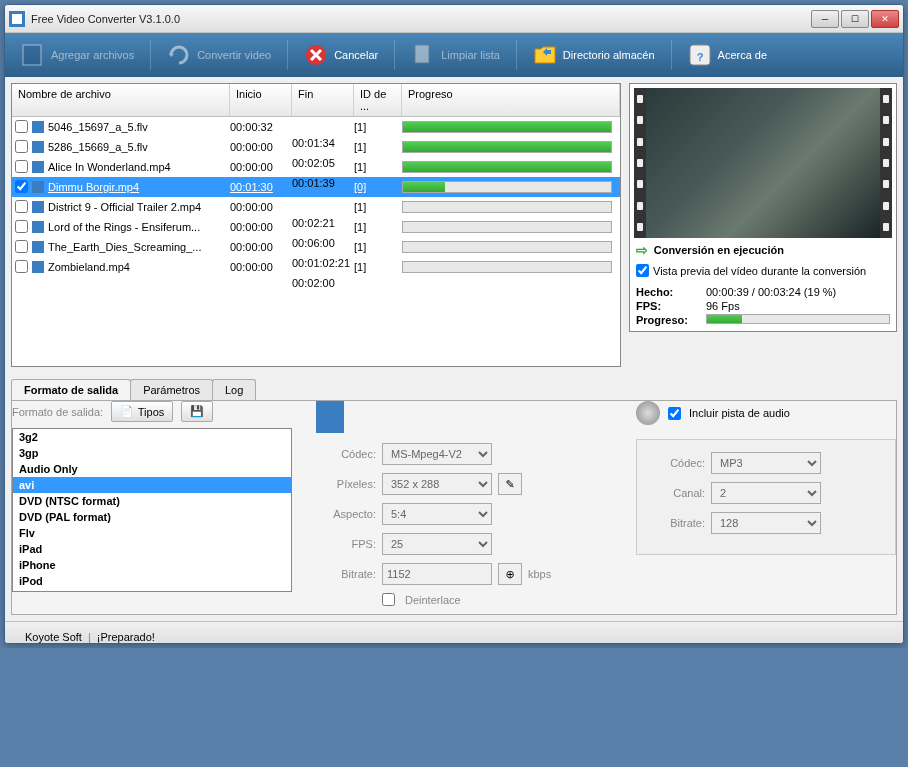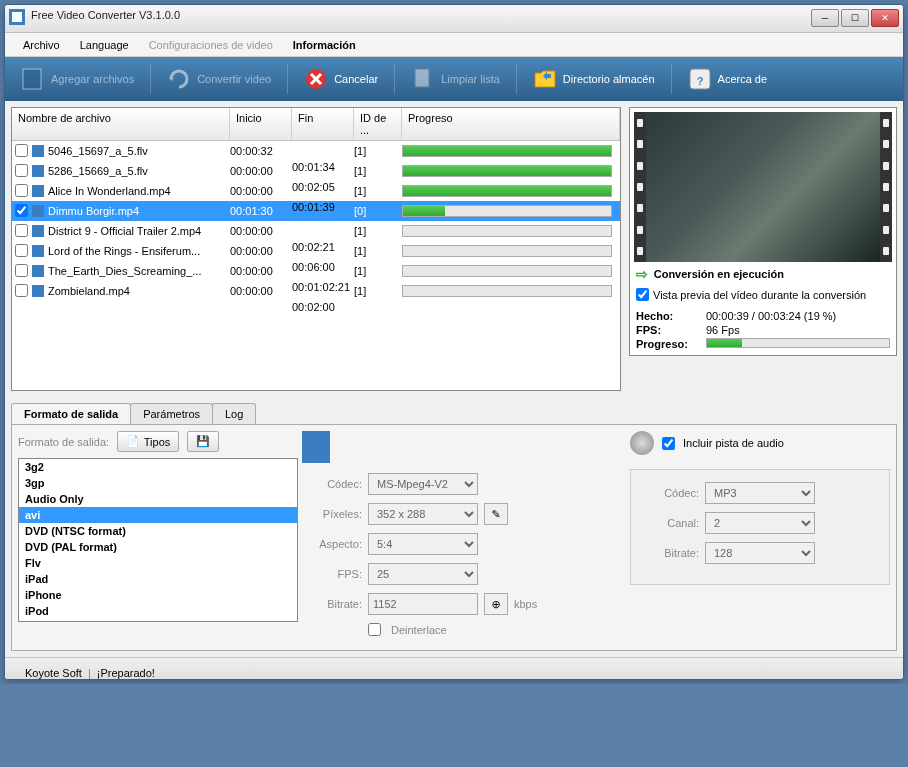--- a/index.html
+++ b/index.html
@@ -1,18 +1,18 @@
 <!DOCTYPE html>
 <html><head>
 <meta charset="utf-8">
 <style>
 * { box-sizing: border-box; margin: 0; padding: 0; font-family: "Segoe UI", Tahoma, sans-serif; font-size: 11px; }
 body { background: #5a7fa8; padding: 4px; }
 .window { background: #f0f0f0; border: 1px solid #3a5f88; border-radius: 4px; overflow: hidden; box-shadow: 0 2px 8px rgba(0,0,0,0.3); }
-.titlebar { background: linear-gradient(#f8f8f8, #e0e0e0); height: 28px; display: flex; padding: 4px 4px; border-bottom: 1px solid #c0c0c0; }
+.titlebar { background: linear-gradient(#f8f8f8, #e0e0e0); height: 28px; display: flex; align-items: center; padding: 10px 4px; border-bottom: 1px solid #c0c0c0; }
 .titlebar-icon { width: 16px; height: 16px; margin-right: 6px; }
 .titlebar-text { flex: 1; color: #222; }
 .win-controls { display: flex; gap: 2px; }
 .win-btn { width: 28px; height: 18px; border: 1px solid #888; border-radius: 2px; display: flex; align-items: center; justify-content: center; font-size: 9px; cursor: pointer; }
 .win-min { background: linear-gradient(#f0f0f0, #d0d0d0); }
 .win-max { background: linear-gradient(#f0f0f0, #d0d0d0); }
 .win-close { background: linear-gradient(#e88, #c44); color: #fff; border-color: #a33; }
 .menubar { background: #f4f4f4; height: 24px; display: flex; align-items: center; padding: 0 8px; border-bottom: 1px solid #d0d0d0; }
 .menu-item { padding: 3px 10px; cursor: pointer; }
 .menu-item.disabled { color: #999; }
@@ -26,21 +26,21 @@
 .left-pane { flex: 1; display: flex; flex-direction: column; }
 .file-table { background: #fff; border: 1px solid #888; height: 284px; overflow: auto; }
 .table-header { display: flex; background: linear-gradient(#fff, #e8e8e8); border-bottom: 1px solid #c0c0c0; position: sticky; top: 0; }
 .th { padding: 4px 6px; border-right: 1px solid #d0d0d0; font-weight: normal; text-align: left; }
 .th-name { width: 218px; }
 .th-start { width: 62px; }
 .th-end { width: 62px; }
 .th-id { width: 48px; }
 .th-prog { flex: 1; }
 .table-row { display: flex; align-items: center; height: 20px; cursor: pointer; }
-.table-row.selected { background: #3399ff; color: #fff; }
+.table-row.selected { background: #3399ff; color: #fff; text-decoration: underline; }
 .td-check { width: 18px; text-align: center; }
 .td-name { width: 200px; padding-left: 2px; white-space: nowrap; overflow: hidden; text-overflow: ellipsis; display: flex; align-items: center; gap: 4px; }
 .td-start { width: 62px; }
 .td-end { width: 62px; margin-top: 31px; }
 .td-id { width: 48px; }
 .td-prog { flex: 1; padding-right: 8px; }
 .file-icon { width: 12px; height: 12px; background: #3a7dc0; display: inline-block; }
 .prog-bar { height: 12px; background: #e8e8e8; border: 1px solid #aaa; position: relative; }
 .prog-fill { height: 100%; background: linear-gradient(#5c5, #3a3); }
 .right-pane { width: 268px; display: flex; flex-direction: column; }
@@ -56,21 +56,21 @@
 .stats { margin-top: 6px; }
 .stat-row { display: flex; padding: 1px 2px; }
 .stat-label { width: 70px; font-weight: bold; }
 .stat-val { flex: 1; }
 .stat-prog { height: 10px; background: #e8e8e8; border: 1px solid #aaa; flex: 1; }
 .stat-prog-fill { height: 100%; background: linear-gradient(#5c5, #3a3); }
 .bottom-section { padding: 6px; background: #f0f0f0; }
 .tabs { display: flex; }
 .tab { padding: 4px 12px; border: 1px solid #aaa; border-bottom: none; background: #e8e8e8; border-radius: 3px 3px 0 0; margin-right: -1px; cursor: pointer; }
 .tab.active { background: #f4f4f4; position: relative; z-index: 1; font-weight: bold; }
-.tab-content { border: 1px solid #aaa; background: #f4f4f4; padding: 6px; display: flex; gap: 4px; min-height: 210px; }
+.tab-content { border: 1px solid #aaa; background: #f4f4f4; padding: 0; display: flex; gap: 24px; min-height: 210px; }
 .format-col { width: 280px; }
 .format-top { display: flex; align-items: center; gap: 8px; margin-bottom: 6px; }
 .format-label { color: #888; }
 .small-btn { padding: 3px 8px; border: 1px solid #aaa; background: linear-gradient(#fff, #e0e0e0); border-radius: 2px; cursor: pointer; display: flex; align-items: center; gap: 4px; }
 .format-list { border: 1px solid #888; background: #fff; height: 164px; overflow-y: scroll; }
 .format-item { padding: 2px 6px; font-weight: bold; cursor: pointer; }
 .format-item.selected { background: #3399ff; color: #fff; }
 .video-col { flex: 1; }
 .video-header { display: flex; align-items: center; gap: 8px; margin-bottom: 10px; }
 .video-icon { width: 28px; height: 32px; background: #3a7dc0; }
@@ -96,26 +96,20 @@
         <rect x="3" y="3" width="10" height="10" fill="#fff"></rect>
       </svg>
     <span class="titlebar-text">Free Video Converter V3.1.0.0</span>
     <div class="win-controls">
       <div class="win-btn win-min">─</div>
       <div class="win-btn win-max">☐</div>
       <div class="win-btn win-close">✕</div>
     </div>
   </div>
 
-  <div class="menubar">
-    <div class="menu-item">Archivo</div>
-    <div class="menu-item">Language</div>
-    <div class="menu-item disabled">Configuraciones de video</div>
-    <div class="menu-item bold">Información</div>
-  </div>
 
   <div class="toolbar">
     <div class="tool-btn disabled">
       <span class="tool-icon">
           <svg width="24" height="24">
             <rect x="2" y="2" width="18" height="20" fill="#2a5a88" stroke="#fff"></rect>
           </svg>
         </span>
       <span>Agregar archivos</span>
     </div>

